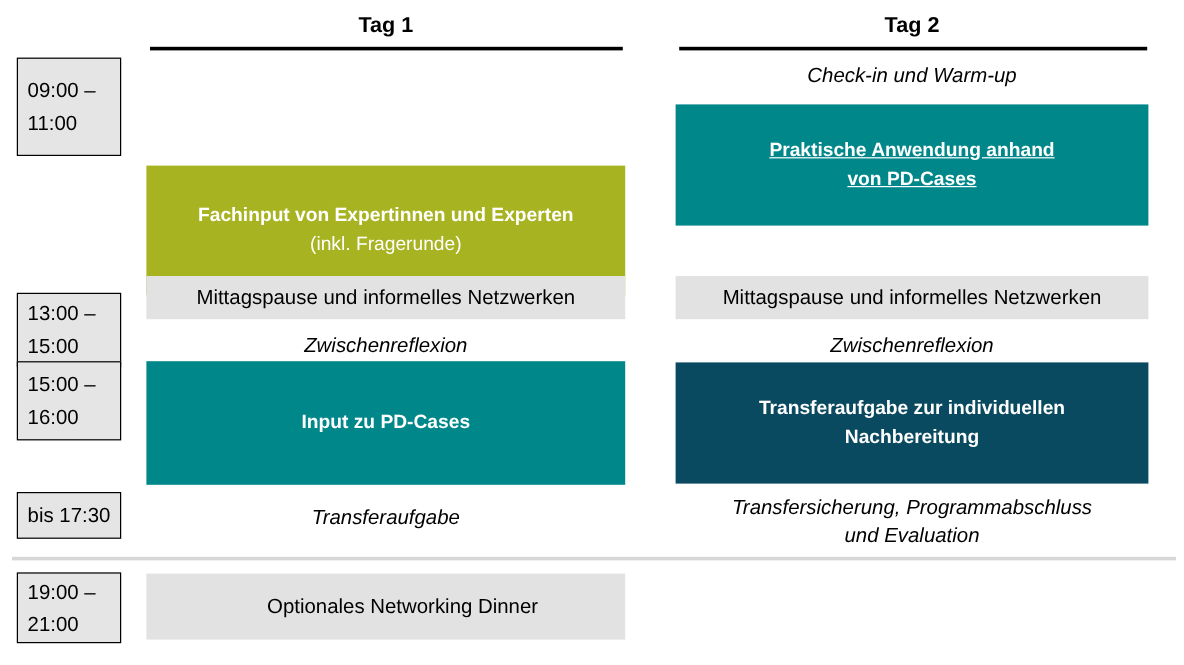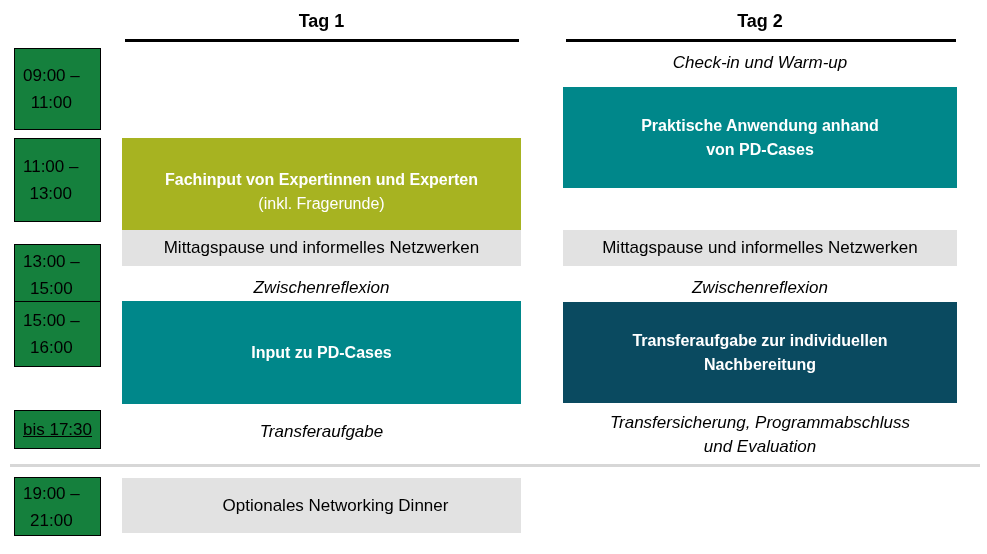--- a/index.html
+++ b/index.html
@@ -12,28 +12,27 @@
     color: #000000;
     overflow: hidden;
   }
   .abs { position: absolute; box-sizing: border-box; }
 
   
   .time-box {
     left: 14px;
     width: 87px;
     border: 1.5px solid #000000;
-    background: #15803d;
+    background: #e5e5e5;
     display: flex;
     align-items: center;
     padding-left: 8px;
     font-size: 17px;
     line-height: 27px;
     white-space: pre-line;
-    text-align: center;
   }
 
   
   .day-title {
     font-size: 18px;
     font-weight: bold;
     display: flex;
     align-items: center;
     justify-content: center;
   }
@@ -68,27 +67,25 @@
   .col1 { left: 122px; width: 399px; }
   .col2 { left: 563px; width: 394px; }
 </style>
 </head>
 <body>
 
 <div class="canvas">
 
   <div class="abs time-box" style="top:48px;  height:82px;">09:00 –
 11:00</div>
-  <div class="abs time-box" style="top:138px; height:84px;">11:00 –
-13:00</div>
   <div class="abs time-box" style="top:244px; height:62px;">13:00 –
 15:00</div>
   <div class="abs time-box" style="top:301px; height:66px;">15:00 –
 16:00</div>
-  <div class="abs time-box" style="top:410px; height:39px;text-decoration:underline;">bis 17:30</div>
+  <div class="abs time-box" style="top:410px; height:39px;">bis 17:30</div>
   <div class="abs time-box" style="top:477px; height:59px;">19:00 –
 21:00</div>
 
   <div class="abs day-title col1" style="top:6px; height:30px;">Tag 1</div>
   <div class="abs day-underline" style="left:125px; top:39px; width:394px; height:3px;"></div>
 
   <div class="abs day-title col2" style="top:6px; height:30px;">Tag 2</div>
   <div class="abs day-underline" style="left:566px; top:39px; width:390px; height:3px;"></div>
 
 
@@ -102,21 +99,21 @@
   <div class="abs row-center italic-label col1" style="top:275px; height:26px;">Zwischenreflexion</div>
 
   <div class="abs row-center color-block teal-bg col1" style="top:301px; height:103px;">Input zu PD-Cases</div>
 
   <div class="abs row-center italic-label col1" style="top:419px; height:26px;">Transferaufgabe</div>
 
   <div class="abs row-center gray-block col1" style="top:478px; height:55px;padding-left:28px;">Optionales Networking Dinner</div>
 
   <div class="abs row-center italic-label col2" style="top:50px; height:26px;">Check-in und Warm-up</div>
 
-  <div class="abs row-center color-block teal-bg col2" style="top:87px; height:101px;">Praktische Anwendung anhand
+  <div class="abs row-center color-block teal-bg col2" style="top:87px; height:101px;text-decoration:underline;">Praktische Anwendung anhand
 von PD-Cases</div>
 
   <div class="abs row-center gray-block col2" style="top:230px; height:36px;">Mittagspause und informelles Netzwerken</div>
 
   <div class="abs row-center italic-label col2" style="top:275px; height:26px;">Zwischenreflexion</div>
 
   <div class="abs row-center color-block darkblue-bg col2" style="top:302px; height:101px;">Transferaufgabe zur individuellen
 Nachbereitung</div>
 
   <div class="abs row-center italic-label col2" style="top:410px; height:50px; white-space:pre-line; line-height:24px;">Transfersicherung, Programmabschluss

